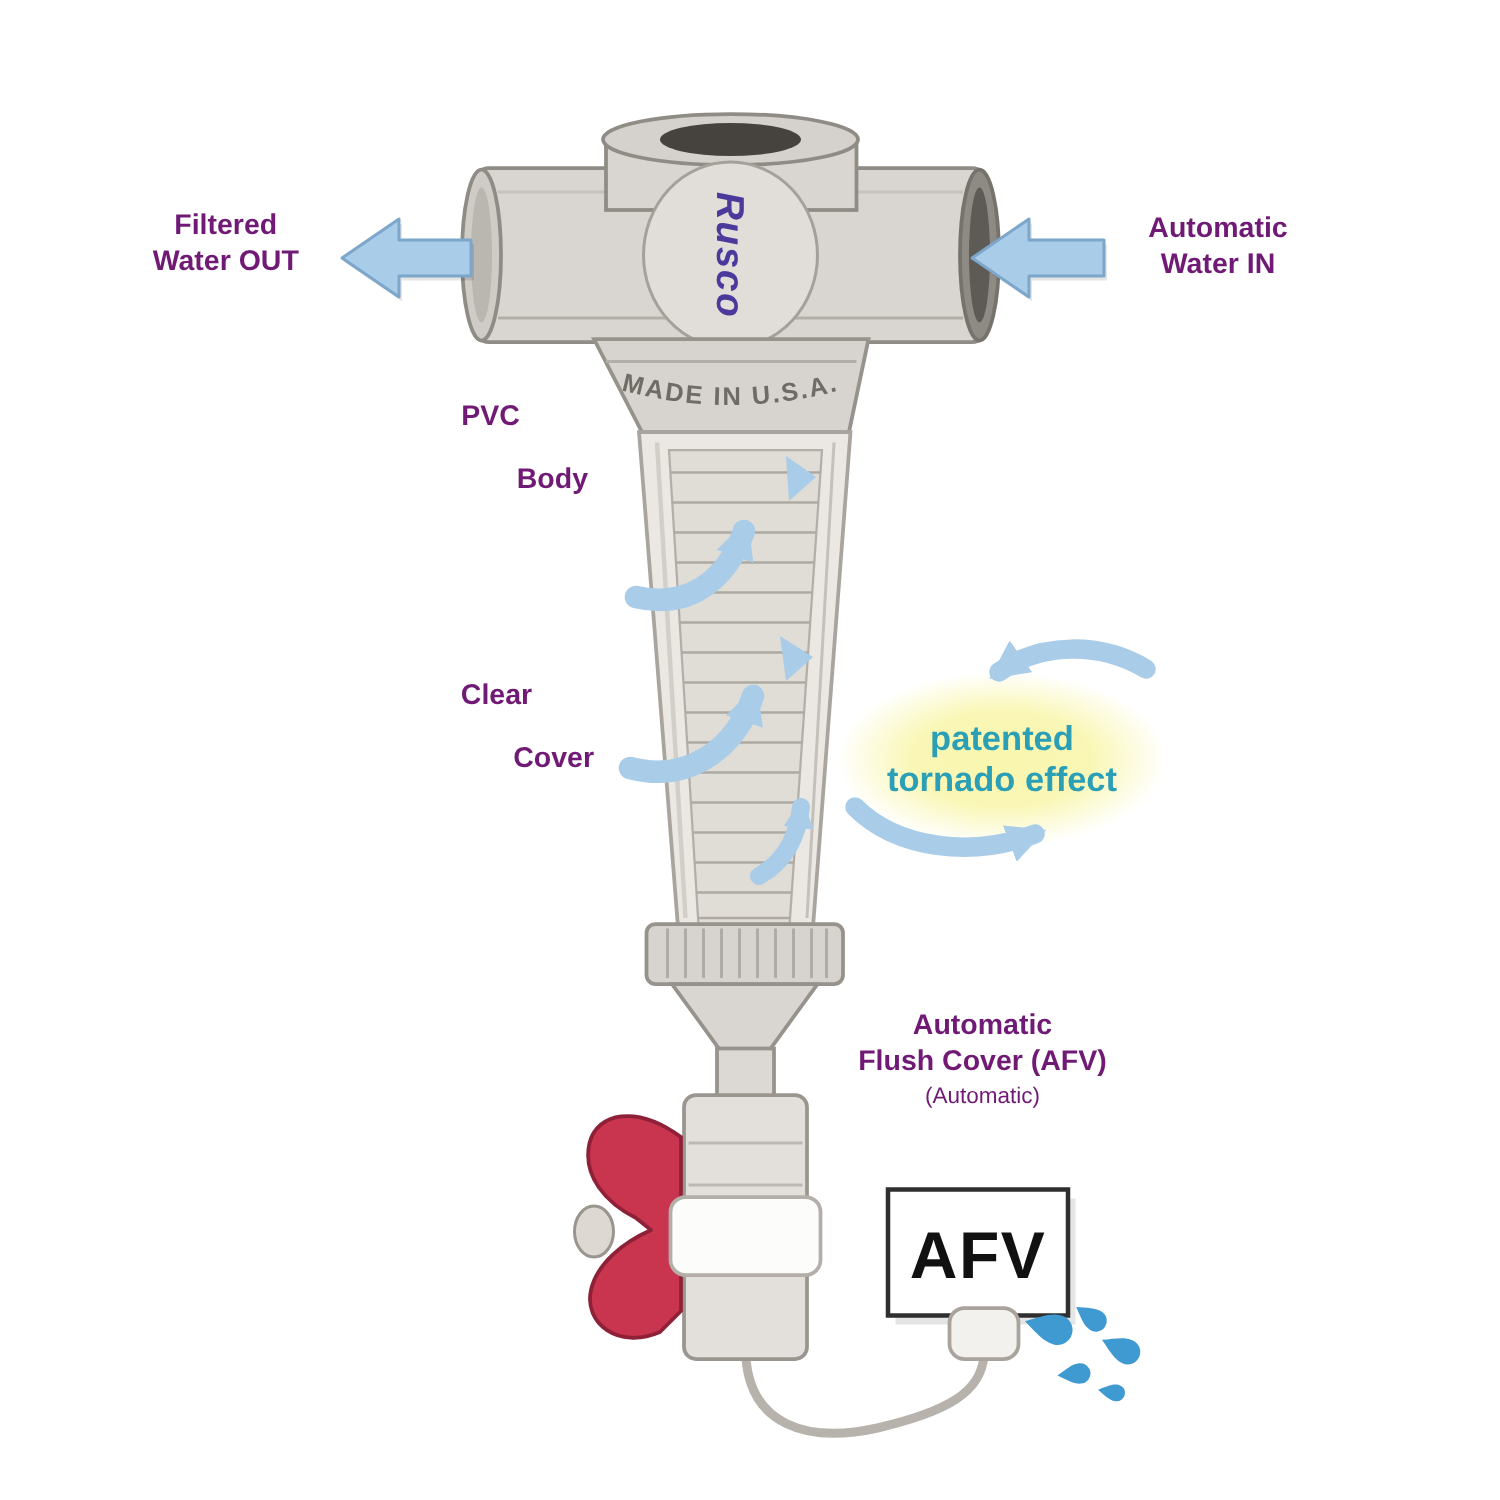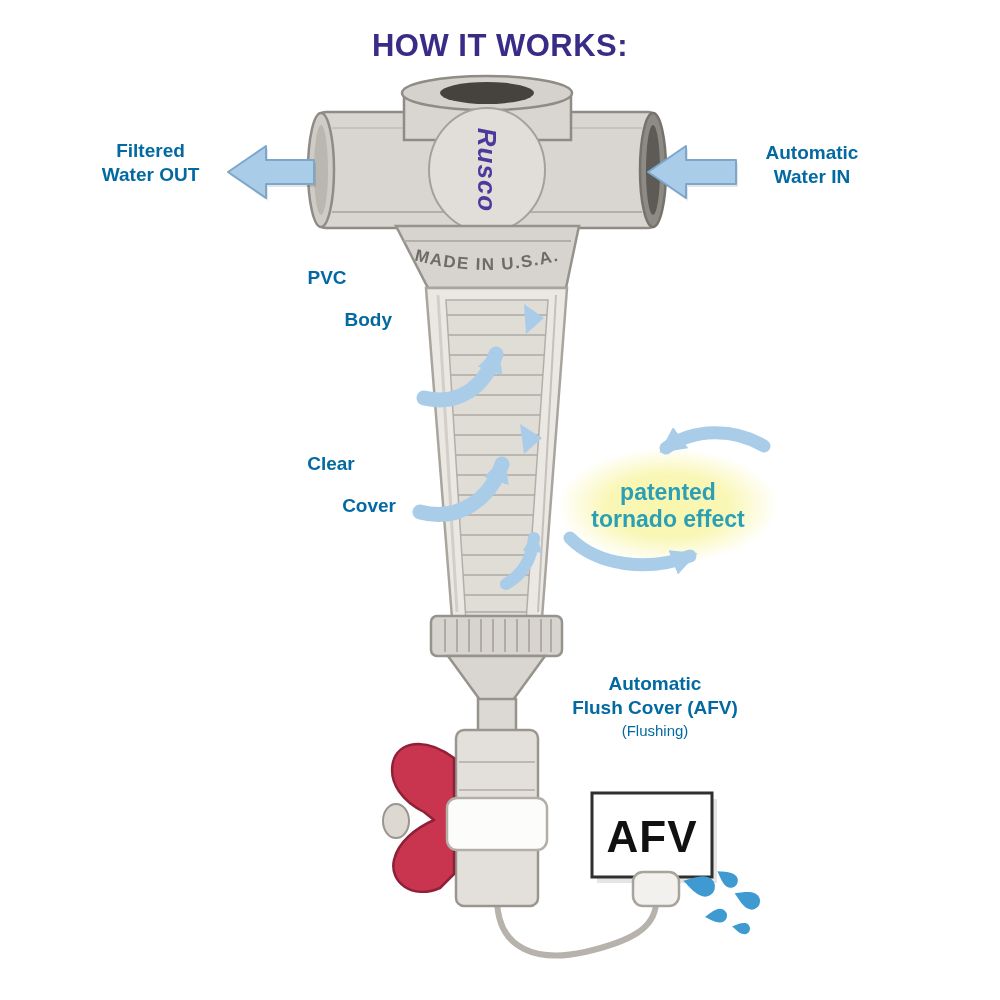--- a/index.html
+++ b/index.html
@@ -4,21 +4,21 @@
 <style>
   html,body { margin:0; padding:0; background:#ffffff; font-family:"Liberation Sans",sans-serif; }
   .canvas { position:relative; width:1000px; height:1000px; background:#ffffff; overflow:hidden; }
   .svg-art { position:absolute; left:0; top:0; width:1000px; height:1000px; }
   svg text { font-family:"Liberation Sans",sans-serif; }
   .title {
     position:absolute; left:0; right:0; top:28px; text-align:center;
     color:#392c87; font-size:31px; font-weight:bold; letter-spacing:.5px;
   }
   .label {
-    position:absolute; text-align:center; color:#0369a1;
+    position:absolute; text-align:center; color:#701a75;
     font-weight:bold; font-size:19px; line-height:1.25;
   }
   .spread .line + .line { margin-top:18px;text-align:right; }
   .afv-label .line3 { font-weight:normal; font-size:15px; margin-top:2px; }
 </style>
 </head>
 <body>
 
 <div class="canvas">
 
@@ -153,21 +153,20 @@
     </g>
 
     <g stroke-linejoin="round">
       <path d="M228,172 L266,146 L266,160 L314,160 L314,184 L266,184 L266,198 Z" transform="translate(2,3)" fill="#000000" opacity="0.10"></path>
       <path d="M228,172 L266,146 L266,160 L314,160 L314,184 L266,184 L266,198 Z" fill="#a9cce9" stroke="#7da6cb" stroke-width="2"></path>
       <path d="M648,172 L686,146 L686,160 L736,160 L736,184 L686,184 L686,198 Z" transform="translate(2,3)" fill="#000000" opacity="0.10"></path>
       <path d="M648,172 L686,146 L686,160 L736,160 L736,184 L686,184 L686,198 Z" fill="#a9cce9" stroke="#7da6cb" stroke-width="2"></path>
     </g>
   </svg>
 
-  <div class="title">HOW IT WORKS:</div>
 
   <div class="label" style="left:68px;top:139px;width:165px">
     <div class="line">Filtered</div>
     <div class="line">Water OUT</div>
   </div>
 
   <div class="label" style="left:732px;top:141px;width:160px">
     <div class="line">Automatic</div>
     <div class="line">Water IN</div>
   </div>
@@ -179,16 +178,16 @@
 
   <div class="label spread" style="left:266px;top:452px;width:130px">
     <div class="line">Clear</div>
     <div class="line">Cover</div>
   </div>
 
 
   <div class="label afv-label" style="left:560px;top:672px;width:190px">
     <div class="line">Automatic</div>
     <div class="line">Flush Cover (AFV)</div>
-    <div class="line line3">(Flushing)</div>
+    <div class="line line3">(Automatic)</div>
   </div>
 
 </div>
 
 </body></html>

